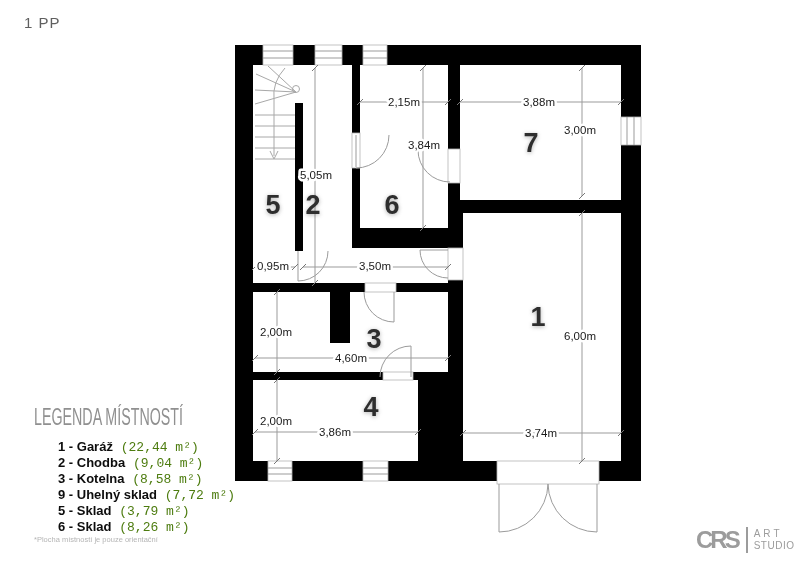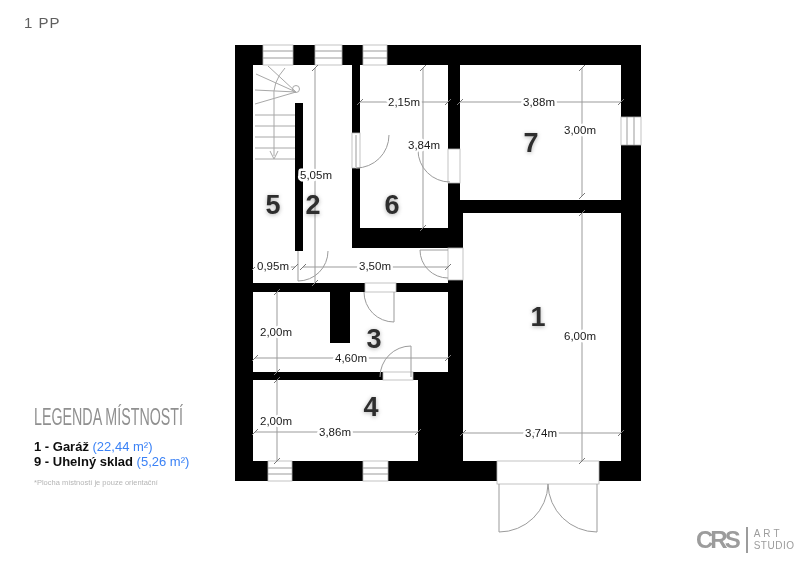--- a/index.html
+++ b/index.html
@@ -15,23 +15,23 @@
   .dimline{stroke:#9b9b9b;stroke-width:1;}
   .tick{stroke:#777;stroke-width:1;fill:none;}
   .dim-label{font-family:"Liberation Sans",sans-serif;font-size:11.5px;fill:#1a1a1a;
              text-anchor:middle;paint-order:stroke fill;stroke:#fff;stroke-width:5px;stroke-linejoin:round;}
   .room-num{font-family:"Liberation Sans",sans-serif;font-size:27px;font-weight:bold;fill:#2e2e2e;
             text-anchor:middle;filter:drop-shadow(0 1px 2px rgba(80,80,80,.45));}
   .legend{position:absolute;left:34px;top:404px;width:220px;}
   .legend-title{font-size:23px;color:#909090;transform:scaleX(.62);transform-origin:left center;
                 white-space:nowrap;margin-bottom:8px;}
   .legend-item{font-size:13px;line-height:15px;white-space:nowrap;}
-  .li-name{font-weight:bold;color:#0d0d0d;}
-  .li-area{color:#3b82f6;}
-  .legend-footnote{margin-top:9px;font-size:7.5px;color:#b5b5b5;}
+  .li-name{font-weight:bold;color:#0d0d0d;margin-left:24px;}
+  .li-area{color:#4d7c0f;font-family:Liberation Mono, monospace;}
+  .legend-footnote{margin-top:0;font-size:7.5px;color:#b5b5b5;}
   .logo{position:absolute;left:696px;top:526px;display:flex;align-items:center;color:#9c9c9c;}
   .logo-crs{font-size:24px;font-weight:bold;letter-spacing:-3px;line-height:28px;}
   .logo-divider{width:2px;height:26px;background:#9c9c9c;margin:0 6px 0 8px;}
   .logo-text{display:flex;flex-direction:column;justify-content:center;font-size:10px;line-height:12px;}
   .logo-line1{letter-spacing:3px;}
   .logo-line2{letter-spacing:.5px;}
 </style>
 </head>
 <body>
 
@@ -227,21 +227,25 @@
       <text class="room-num" x="531" y="152">7</text>
       <text class="room-num" x="538" y="326">1</text>
       <text class="room-num" x="374" y="348">3</text>
       <text class="room-num" x="371" y="416">4</text>
     </g>
   </svg>
 
   <div class="legend">
     <div class="legend-title">LEGENDA MÍSTNOSTÍ</div>
     <div class="legend-item"><span class="li-name">1 - Garáž</span><span class="li-area"> (22,44 m²)</span></div>
-    <div class="legend-item"><span class="li-name">9 - Uhelný sklad</span><span class="li-area"> (5,26 m²)</span></div>
+    <div class="legend-item"><span class="li-name">2 - Chodba</span><span class="li-area"> (9,04 m²)</span></div>
+    <div class="legend-item"><span class="li-name">3 - Kotelna</span><span class="li-area"> (8,58 m²)</span></div>
+    <div class="legend-item"><span class="li-name">9 - Uhelný sklad</span><span class="li-area"> (7,72 m²)</span></div>
+    <div class="legend-item"><span class="li-name">5 - Sklad</span><span class="li-area"> (3,79 m²)</span></div>
+    <div class="legend-item"><span class="li-name">6 - Sklad</span><span class="li-area"> (8,26 m²)</span></div>
     <div class="legend-footnote">*Plocha místností je pouze orientační</div>
   </div>
 
   <div class="logo">
     <span class="logo-crs">CRS</span>
     <span class="logo-divider"></span>
     <span class="logo-text">
       <span class="logo-line1">ART</span>
       <span class="logo-line2">STUDIO</span>
     </span>

